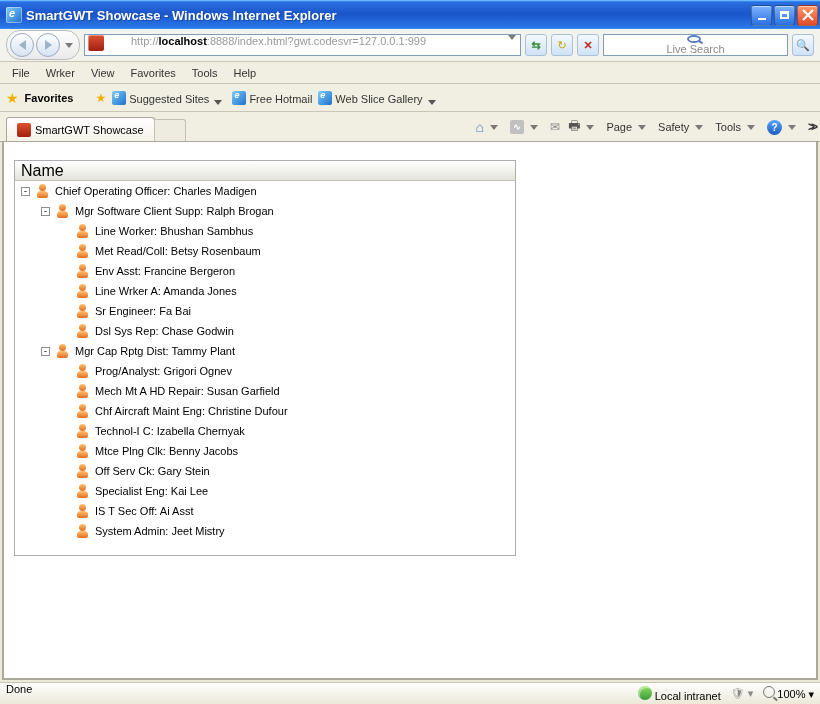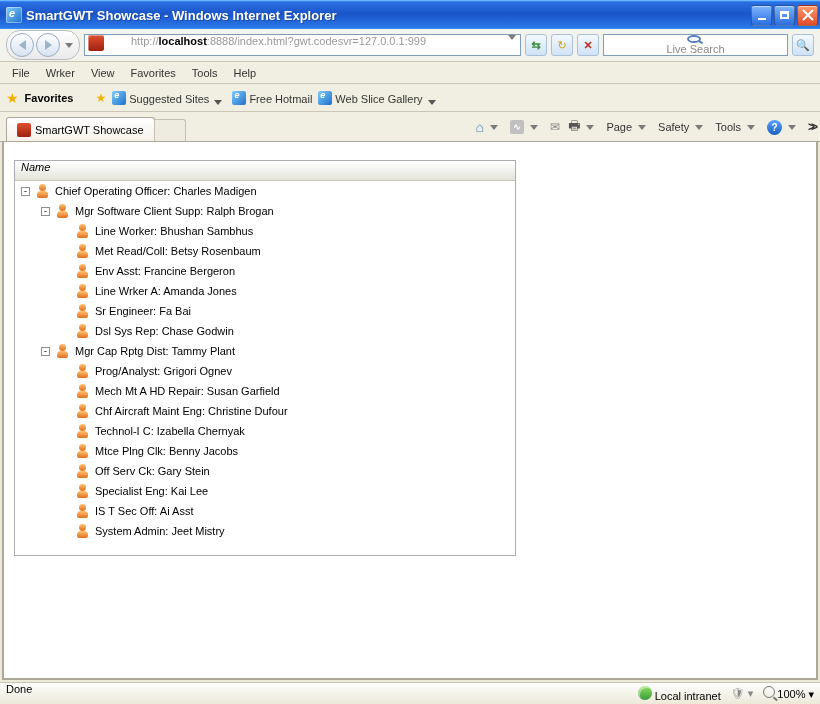--- a/index.html
+++ b/index.html
@@ -63,21 +63,21 @@
   .house{ font-size:14px; color:#4a7ec2;}
   .rss{ width:14px;height:14px;background:#c0c0c0;border-radius:2px;display:inline-flex;align-items:center;justify-content:center;color:#fff;font-size:9px;font-weight:bold;}
   .mail{ font-size:12px;color:#888;}
   .print{ font-size:13px;color:#555;}
   .qmark{ width:15px;height:15px;border-radius:50%;background:linear-gradient(#5aa0ff,#1a60c0);color:#fff;display:inline-flex;align-items:center;justify-content:center;font-weight:bold;font-size:10px;}
   .chevmore{ font-weight:bold; font-size:12px; letter-spacing:-4px;}
 
   
   .content{ position:absolute; left:2px; right:2px; top:142px; bottom:24px; background:#fff; border:2px solid #aca899; border-top:none;}
   .treebox{ position:absolute; left:10px; top:18px; width:502px; height:396px; border:1px solid #abadb3; }
-  .treehdr{ height:20px; background:linear-gradient(#ffffff,#e4e4dc); border-bottom:1px solid #c5c5b8; display:flex; padding:0 6px; font-size:11px;font-style:italic;}
+  .treehdr{ height:20px; background:linear-gradient(#ffffff,#e4e4dc); border-bottom:1px solid #c5c5b8; display:flex; align-items:center; padding:0 6px; font-size:16px;}
   .treebody{ position:absolute; top:20px; bottom:0; left:0; right:0; overflow-y:scroll; overflow-x:hidden; }
   .treebody::-webkit-scrollbar{ width:17px;}
   .treebody::-webkit-scrollbar-track{ background:#f1efe2; border-left:1px solid #ece9d8;}
   .treebody::-webkit-scrollbar-thumb{ background:linear-gradient(to right,#e0e8f6,#c6d5ed); border:1px solid #9cb4d8; border-radius:2px;}
   .treebody::-webkit-scrollbar-button{ height:17px; background:linear-gradient(to right,#e0e8f6,#c6d5ed); border:1px solid #9cb4d8;}
   .tnode{ height:20px; display:flex; align-items:center; white-space:nowrap; font-size:11px; color:#000;}
   .spacer{ display:inline-block; width:20px; height:20px; flex-shrink:0;}
   .toggle{ width:9px;height:9px; border:1px solid #8e8e8e; background:#fff; display:inline-flex; align-items:center; justify-content:center; margin:0 5px 0 6px; flex-shrink:0; color:#000; font-size:9px; line-height:7px; font-family:monospace;}
   .person{ width:16px;height:16px; position:relative; margin-right:4px; flex-shrink:0;}
   .person::before{ content:""; position:absolute; left:4px; top:1px; width:7px; height:7px; background:linear-gradient(#ffc070,#e07020); border-radius:50%;}

